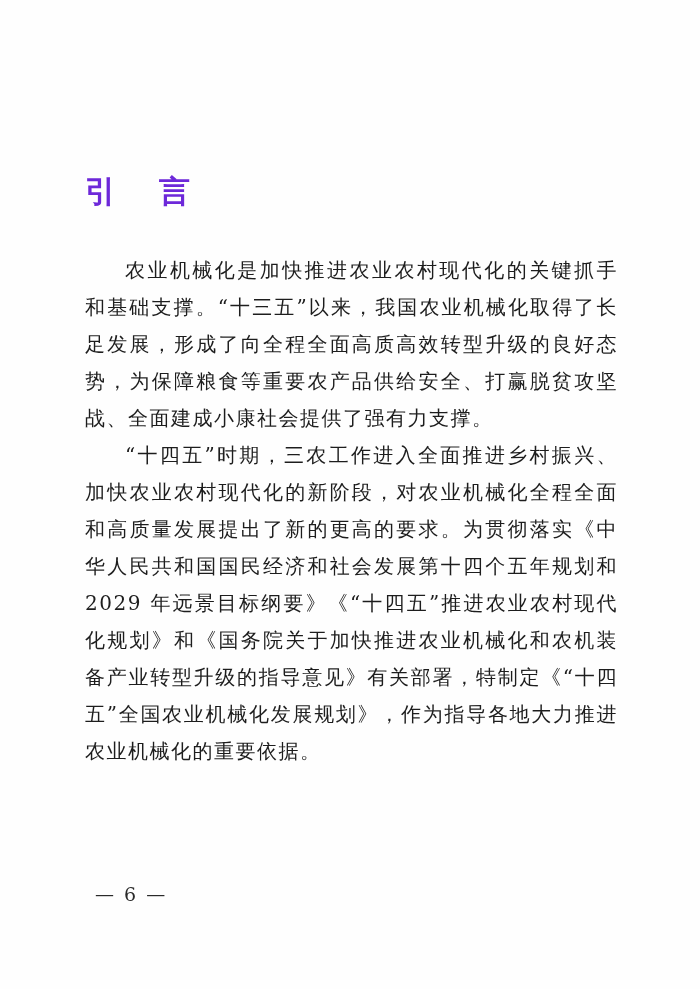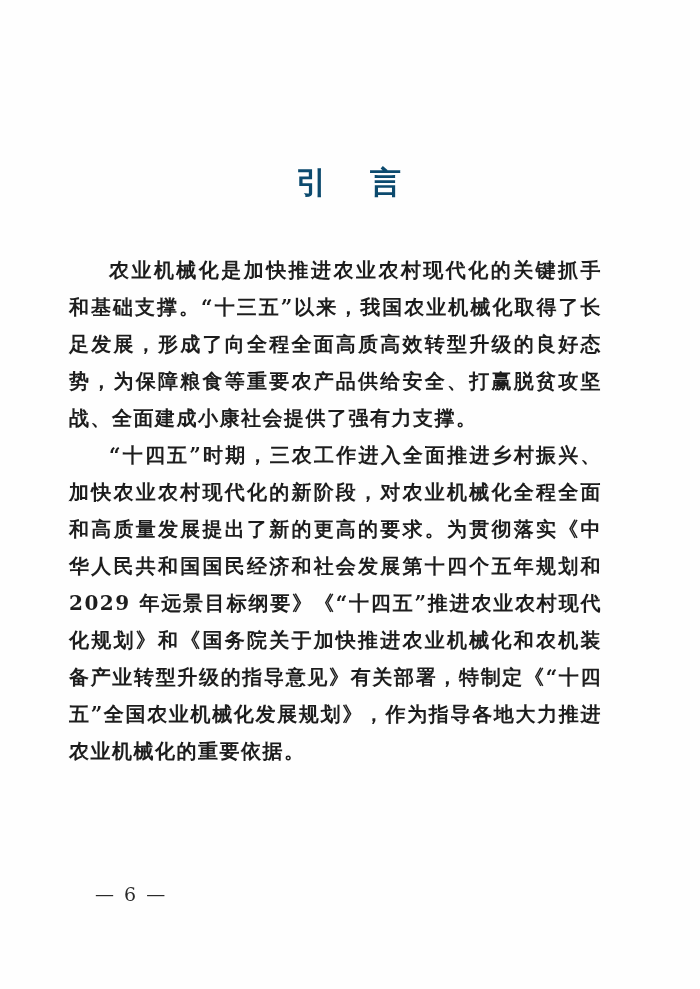--- a/index.html
+++ b/index.html
@@ -15,38 +15,36 @@
   }
   .page {
     position: relative;
     width: 700px;
     height: 989px;
     background: #fefefe;
     box-sizing: border-box;
   }
   .doc-title {
     position: absolute;
-    top: 162px;
+    top: 171px;
     left: 85px;
     width: 533px;
     margin: 0;
-    text-align: center;
     font-size: 31px;
     font-weight: bold;
     letter-spacing: 6px;
-    color: #0c4a6e;
+    color: #6d28d9;
     font-family: "DejaVu Serif", "Liberation Serif", serif;
   }
   .body-text {
     position: absolute;
     top: 252px;
-    left: 69px;
+    left: 85px;
     width: 533px;
     color: #1d1d1d;
-    font-weight: bold;
   }
   .body-text p {
     margin: 0;
     font-size: 20px;
     line-height: 37px;
     letter-spacing: 1.5px;
     text-align: justify;
     text-justify: inter-ideograph;
     text-indent: 2em;
     color: #1d1d1d;

